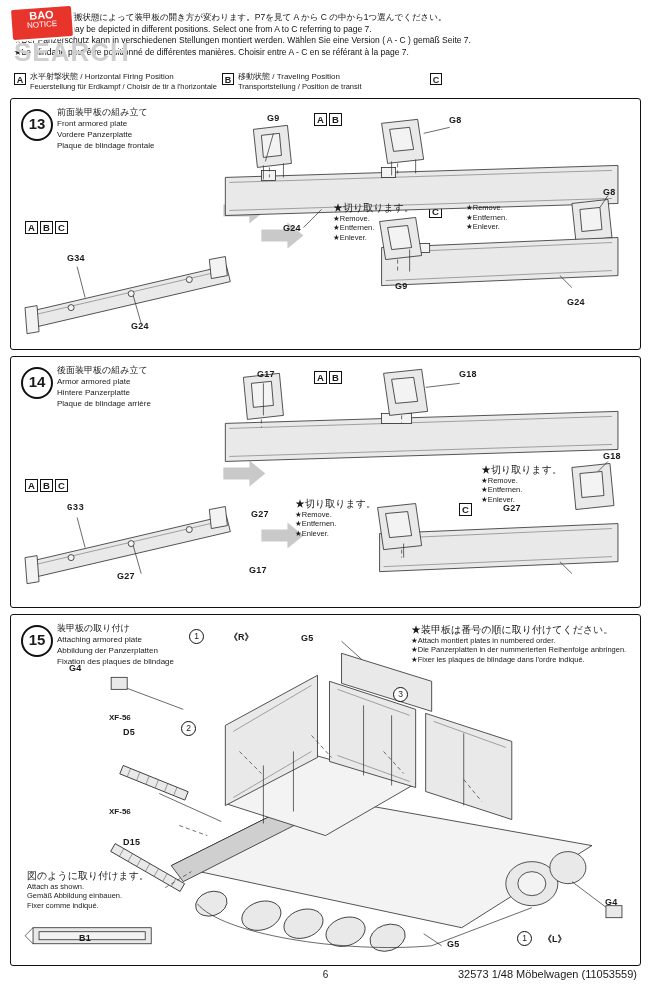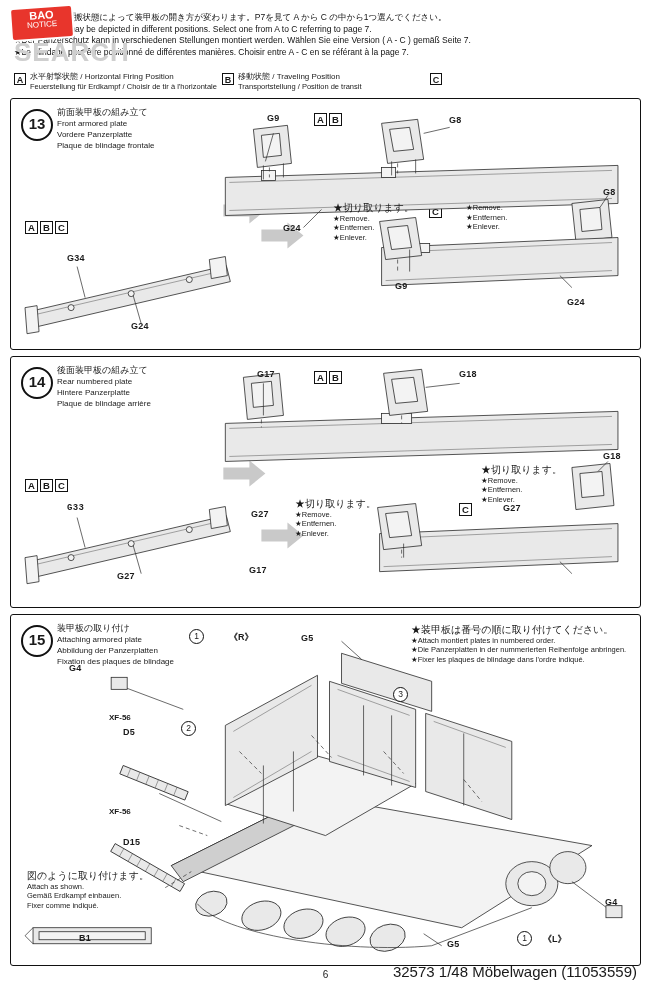--- a/index.html
+++ b/index.html
@@ -100,21 +100,21 @@
 
   
   .bigarrow{fill:#c9c9c9;}
 
   
   .pgnum{
     position:absolute;left:50%;transform:translateX(-50%);bottom:10px;
     font-size:10px;
   }
   .footright{
-    position:absolute;right:14px;bottom:10px;font-size:15px;text-align:right;
+    position:absolute;right:14px;bottom:10px;font-size:11px;text-align:right;
   }
   .xfl{position:absolute;font-size:8px;font-weight:bold;}
   .circnum{
     position:absolute;width:13px;height:13px;border:1px solid #111;
     border-radius:50%;font-size:8.5px;line-height:12px;text-align:center;background:#fff;
   }
   .rl{position:absolute;font-size:9px;font-weight:bold;}
 </style>
 </head>
 <body>
@@ -266,21 +266,21 @@
       <span>★Remove.</span><br>
       <span>★Entfernen.</span><br>
       <span>★Enlever.</span>
     </div>
   </div>
 
   <div class="panel" id="panel14">
     <div class="stepnum">14</div>
     <div class="steptitle">
       <span class="jp">後面装甲板の組み立て</span><br>
-      <span>Rear numbered plate</span><br>
+      <span>Armor armored plate</span><br>
       <span>Hintere Panzerplatte</span><br>
       <span>Plaque de blindage arrière</span>
     </div>
 
     <div class="abc abcpos" style="left:14px;top:122px;">
       <span class="sq">A</span>
       <span class="sq">B</span>
       <span class="sq">C</span>
     </div>
     <div class="abc abcpos" style="left:303px;top:14px;">
@@ -488,21 +488,21 @@
     <div class="rl" style="left:532px;top:318px;">《L》</div>
 
     <div class="circnum" style="left:178px;top:14px;">1</div>
     <div class="circnum" style="left:170px;top:106px;">2</div>
     <div class="circnum" style="left:382px;top:72px;">3</div>
     <div class="circnum" style="left:506px;top:316px;">1</div>
 
     <div class="note" style="left:16px;top:256px;">
       <span class="jp">図のように取り付けます。</span><br>
       <span>Attach as shown.</span><br>
-      <span>Gemäß Erdkampf einbauen.</span><br>
+      <span>Gemäß Abbildung einbauen.</span><br>
       <span>Fixer comme indiqué.</span>
     </div>
   </div>
 
   <div class="pgnum">6</div>
   <div class="footright">32573  1/48 Möbelwagen (11053559)</div>
 
 </div>
 
 </body></html>

